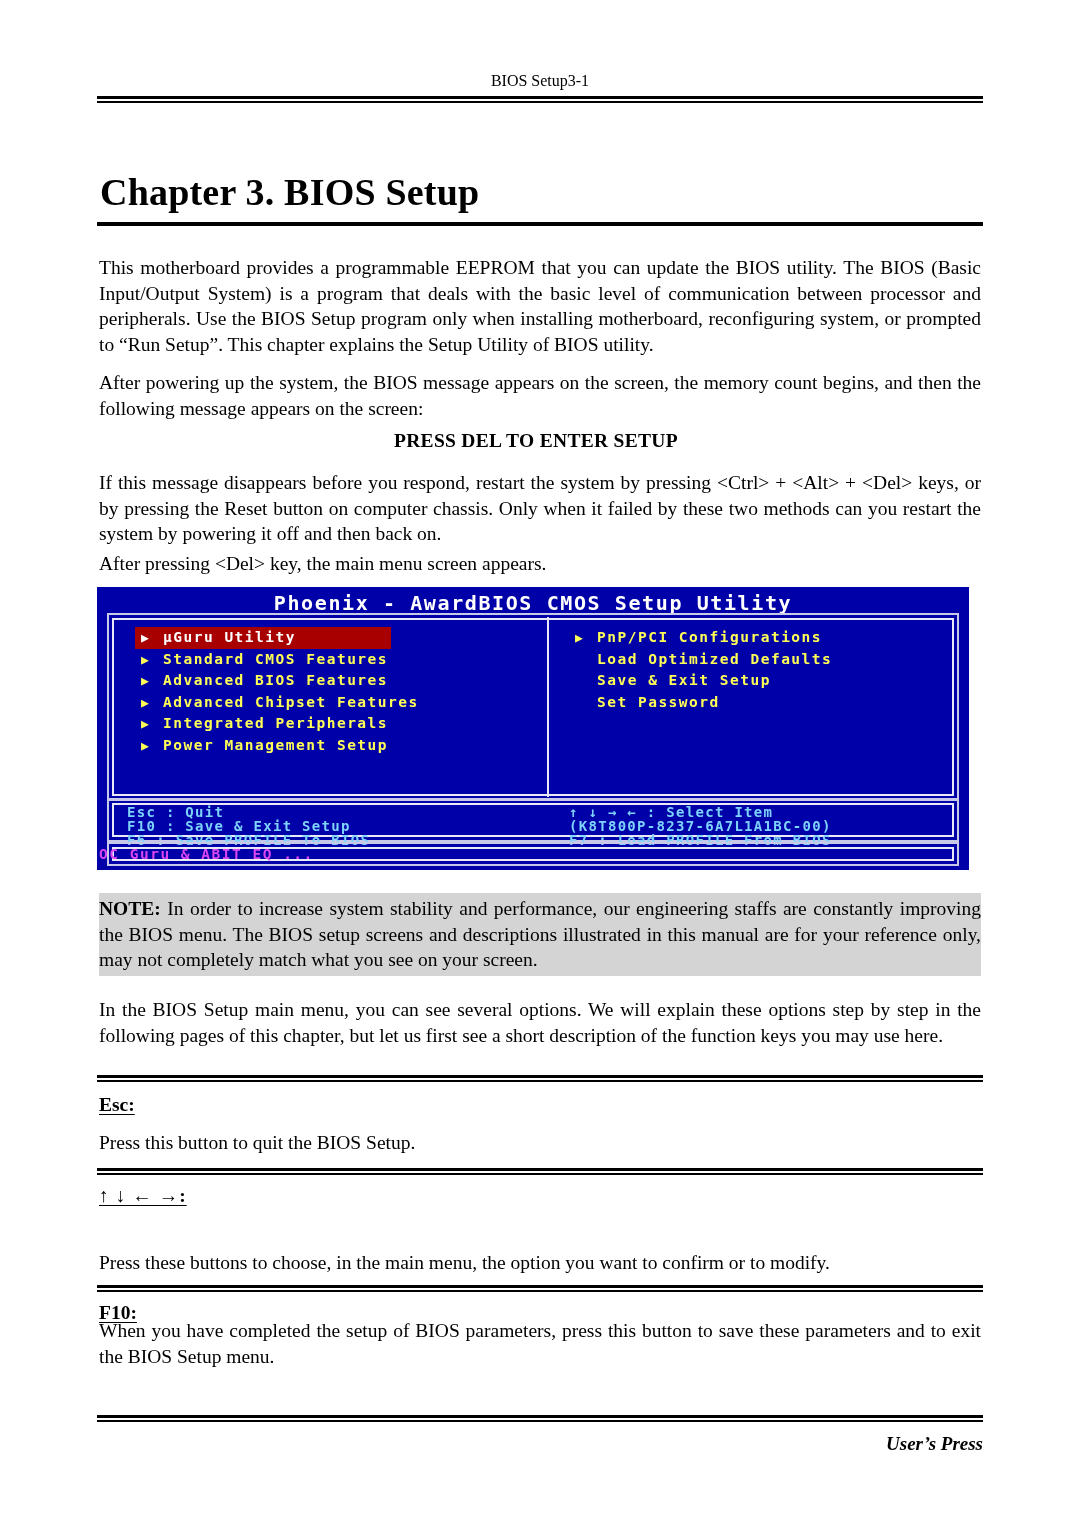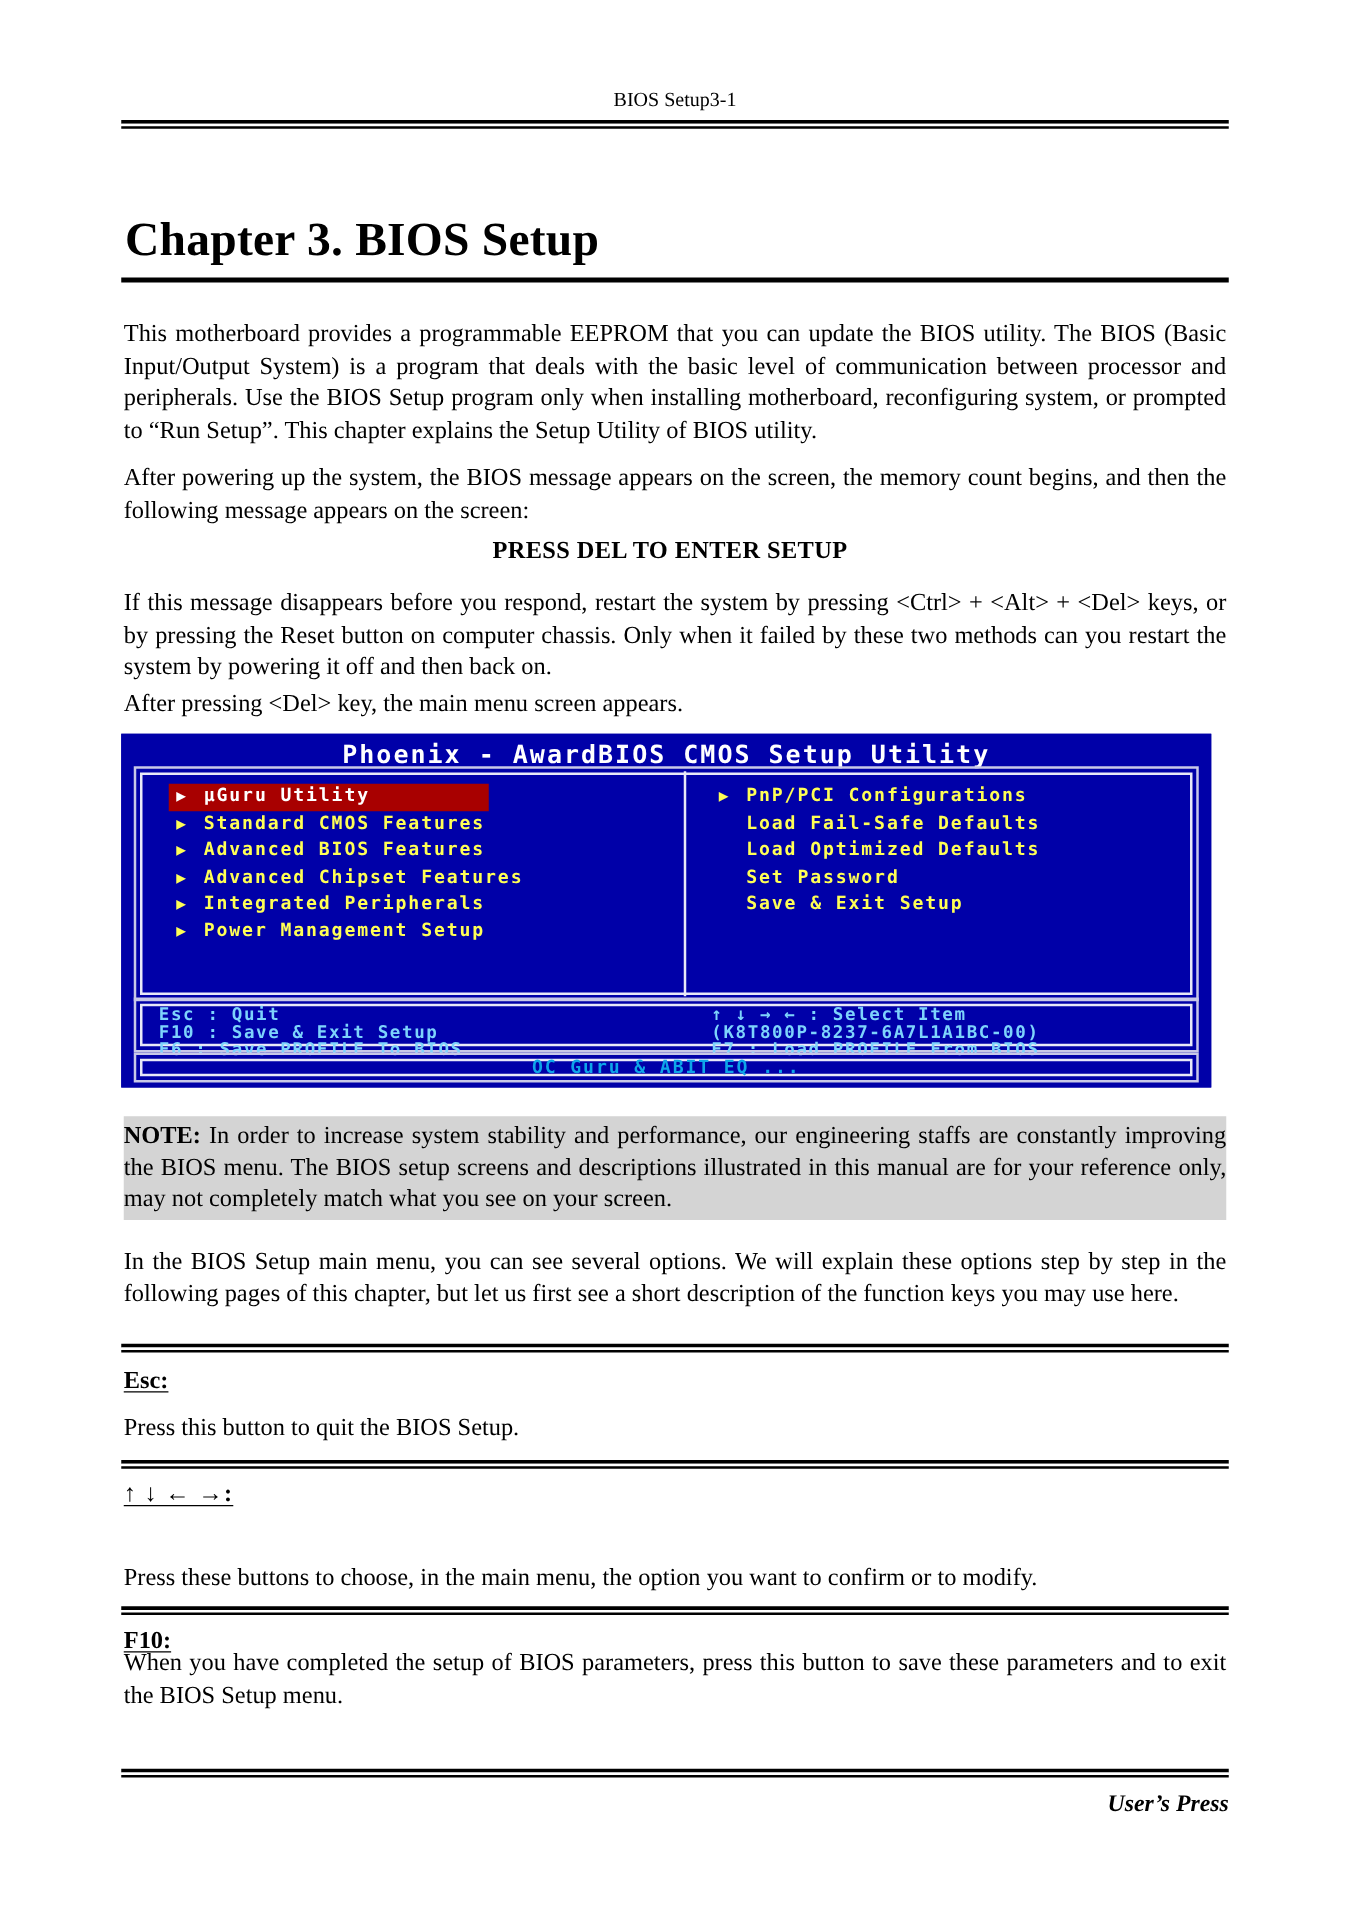--- a/index.html
+++ b/index.html
@@ -208,22 +208,22 @@
     position: absolute;
     left: 3px; top: 3px;
     right: 3px; bottom: 3px;
     border: 2px solid #e8e8f8;
     box-sizing: border-box;
   }
   .bios-footer-text {
     position: absolute;
     left: 0; top: 257px;
     width: 100%;
-    text-align: center;
-    color: #0ea5e9;
+    text-align: left;
+    color: #d946ef;
     font-size: 14.5px;
     font-weight: bold;
     letter-spacing: 1.5px;
     white-space: nowrap;
   }
 
   
   .note-box {
     position: absolute;
     left: 99px; top: 893px;
@@ -315,30 +315,27 @@
         <span>Power Management Setup</span>
       </div>
     </div>
 
     <div class="menu-col right">
       <div class="menu-item">
         <span class="arrow">▶</span>
         <span>PnP/PCI Configurations</span>
       </div>
       <div class="menu-item noarrow">
-        <span>Load Fail-Safe Defaults</span>
+        <span>Load Optimized Defaults</span>
       </div>
       <div class="menu-item noarrow">
-        <span>Load Optimized Defaults</span>
+        <span>Save &amp; Exit Setup</span>
       </div>
       <div class="menu-item noarrow">
         <span>Set Password</span>
-      </div>
-      <div class="menu-item noarrow">
-        <span>Save &amp; Exit Setup</span>
       </div>
     </div>
 
     <div class="bios-status">
       <div class="bios-status-inner"></div>
     </div>
     <div class="status-line sl-c1 sl-r1">Esc : Quit</div>
     <div class="status-line sl-c1 sl-r2">F10 : Save &amp; Exit Setup</div>
     <div class="status-line sl-c1 sl-r3">F6  : Save PROFILE To BIOS</div>
     <div class="status-line sl-c2 sl-r1">↑ ↓ → ←   : Select Item</div>

